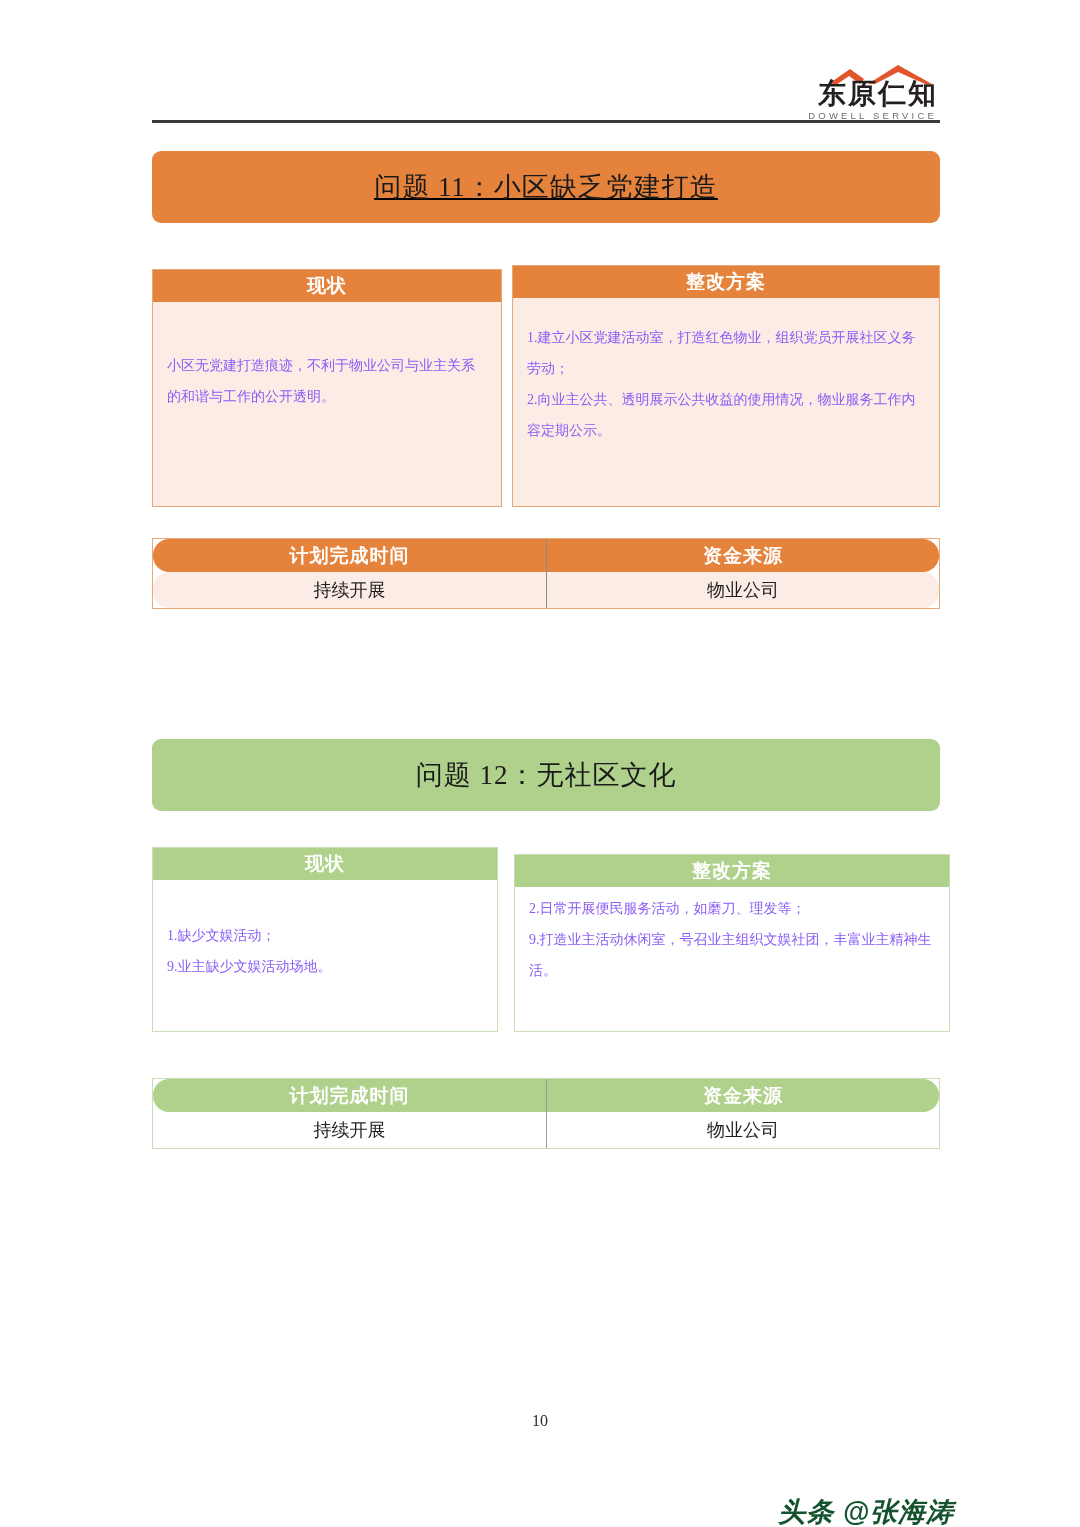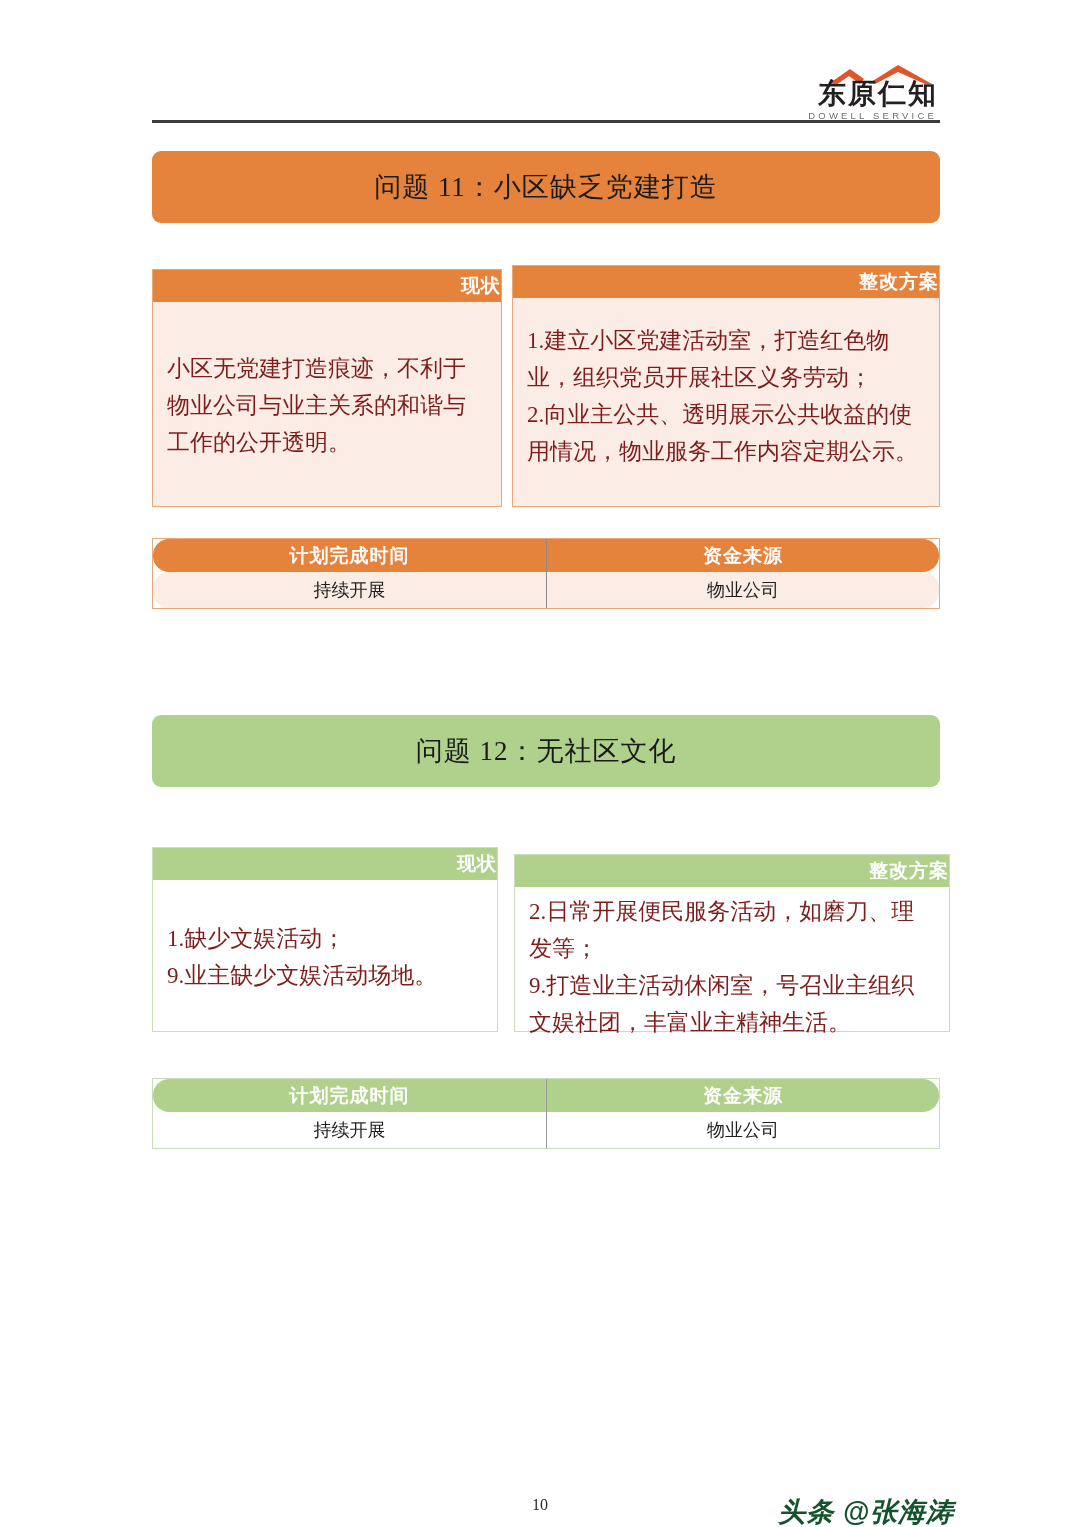--- a/index.html
+++ b/index.html
@@ -88,44 +88,44 @@
     justify-content: center;
     box-sizing: border-box;
   }
   .banner-text {
     font-size: 27px;
     color: #1a1a1a;
     letter-spacing: 1px;
     font-weight: normal;
     white-space: nowrap;
   }
-  .banner.orange { background: #E5833C; }
-  .banner.green  { background: #AFD18C; }
+  .banner.orange { background: #E5833C; text-decoration: underline; }
+  .banner.green  { background: #AFD18C; margin-top: 24px; }
 
   
   .card {
     position: absolute;
     box-sizing: border-box;
     border-width: 1px;
     border-style: solid;
   }
   .card-head {
     height: 32px;
     line-height: 32px;
-    text-align: right;
+    text-align: center;
     color: #ffffff;
     font-size: 19px;
     font-weight: bold;
     letter-spacing: 1px;
   }
   .card-body {
     padding: 12px 14px 10px 14px;
-    font-size: 23px;
-    line-height: 37px;
-    color: #7f1d1d;
+    font-size: 14px;
+    line-height: 31px;
+    color: #8b5cf6;
   }
   .card.orange { border-color: #E8A878; background: #FBEDE6; }
   .card.orange .card-head { background: #E5833C; }
   .card.green  { border-color: #C9DEB6; background: #FFFFFF; }
   .card.green .card-head { background: #AFD18C; }
 
   .card-body p { margin: 0; }
 
   
   .card-body.vcenter {
@@ -174,21 +174,21 @@
   .tbl.orange .tbl-cell + .tbl-cell { border-left: 1px solid #8a8a8a; }
   .tbl.green { border-color: #C9DEB6; }
   .tbl.green .tbl-head { background: #AFD18C; }
   .tbl.green .tbl-value { background: #FFFFFF; }
   .tbl.green .tbl-cell + .tbl-cell { border-left: 1px solid #9a9a9a; }
 
   
   .page-number {
     position: absolute;
     left: 0;
-    top: 1496px;
+    top: 1412px;
     width: 1080px;
     text-align: center;
     font-size: 16px;
     color: #2b2b2b;
   }
   .watermark {
     position: absolute;
     right: 22px;
     top: 1494px;
     font-family: "Liberation Sans", sans-serif;

